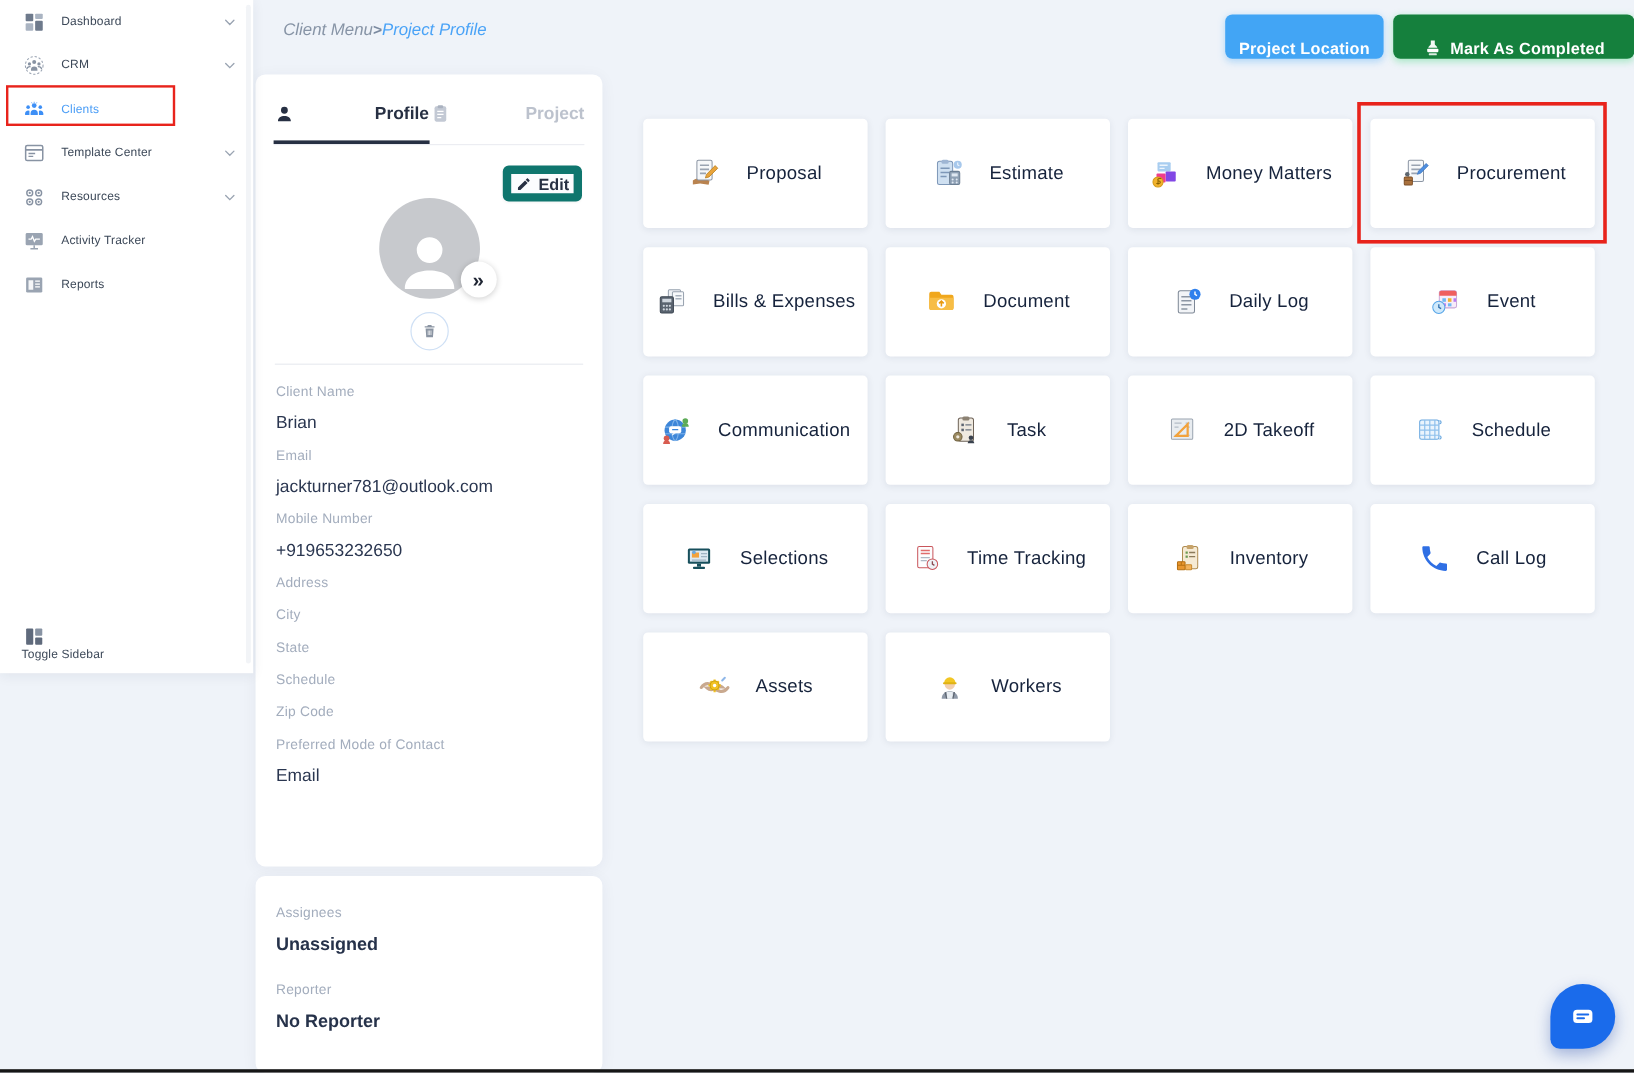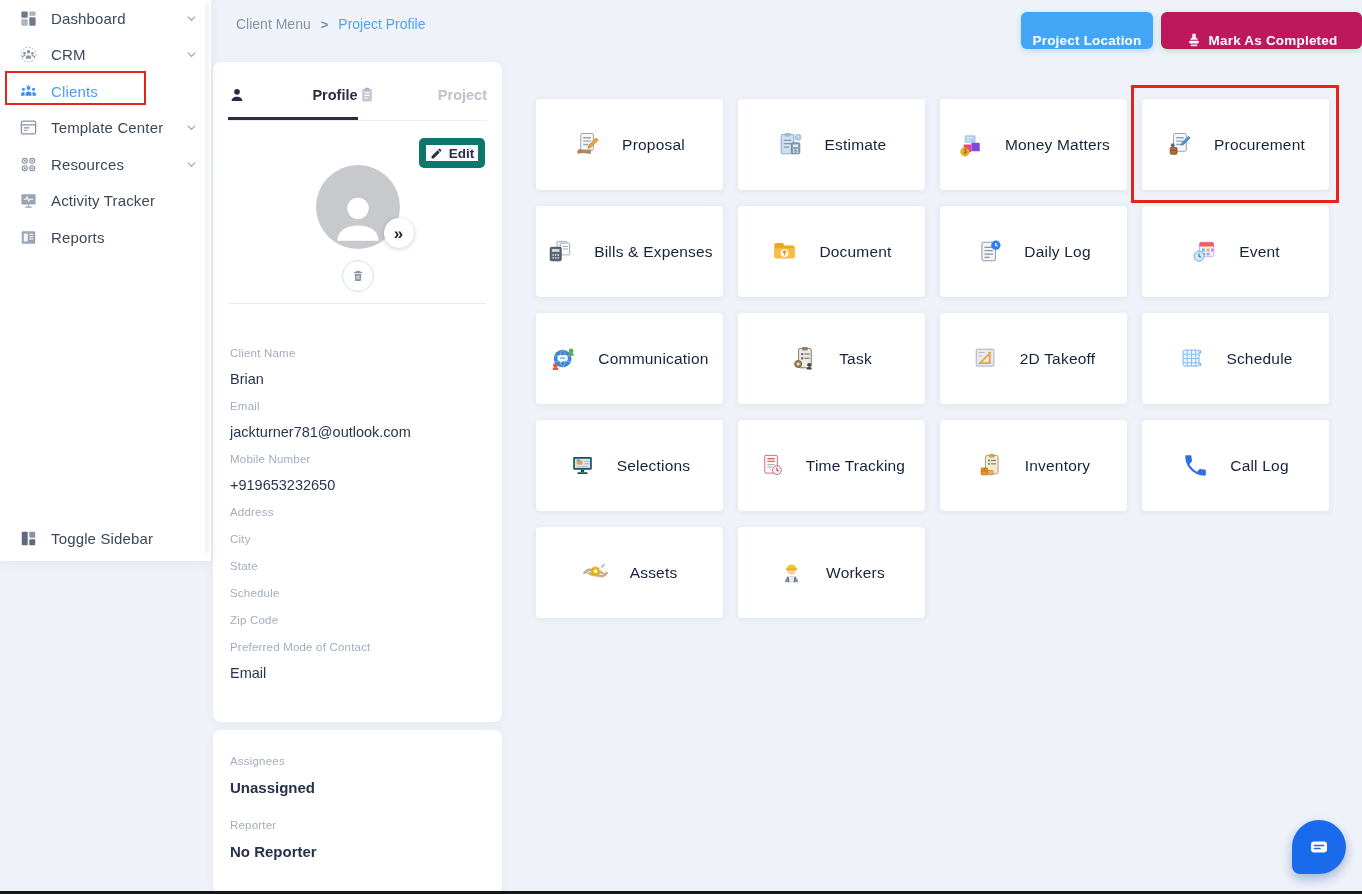--- a/index.html
+++ b/index.html
@@ -8,38 +8,38 @@
     background:#eff3f9;font-family:"Liberation Sans",sans-serif;
     -webkit-font-smoothing:antialiased;
   }
   
   .sidebar{position:absolute;left:0;top:0;width:211px;height:561px;background:#fff;
     box-shadow:0 2px 10px rgba(30,40,70,.07);z-index:3;}
   .sidebar::after{content:'';position:absolute;right:2px;top:4px;bottom:8px;width:4px;background:#f2f4f7;border-radius:2px;}
   .side-item{display:flex;align-items:center;height:36.5px;padding:0 12px 0 18px;cursor:pointer;position:relative;}
   .side-icon{width:20px;height:20px;margin-right:13px;display:flex;align-items:center;justify-content:center;flex:0 0 20px;}
   .side-icon svg{width:19px;height:19px;}
-  .side-label{font-size:15px;color:#3c4858;font-weight:500;letter-spacing:.15px;white-space:nowrap;}
+  .side-label{font-size:10px;color:#3c4858;font-weight:500;letter-spacing:.15px;white-space:nowrap;}
   .side-item.active .side-label{color:#4a9df6;}
   .chev{margin-left:auto;width:15px;height:15px;display:flex;}
   .chev svg{width:15px;height:15px;}
   .side-item.annotated::after{content:'';position:absolute;left:5px;top:-2px;width:141px;height:34px;
     border:2px solid #e8231c;box-sizing:border-box;pointer-events:none;}
-  .toggle-row{position:absolute;left:0;top:520px;width:100%;display:flex;align-items:center;height:36px;padding:0 12px 0 18px;box-sizing:border-box;cursor:pointer;}
-
-  
-  .breadcrumb{position:absolute;left:236px;top:16px;display:flex;align-items:center;gap:10px;font-size:14px;z-index:2;}
+  .toggle-row{position:absolute;left:0;top:520px;width:100%;display:flex;height:36px;padding:0 12px 0 18px;box-sizing:border-box;cursor:pointer;flex-direction:column;}
+
+  
+  .breadcrumb{position:absolute;left:236px;top:16px;display:flex;align-items:center;font-size:14px;z-index:2;font-style:italic;}
   .crumb-root{color:#8794a6;}
   .crumb-sep{color:#7b8aa0;font-weight:700;font-size:13px;}
   .crumb-current{color:#4aa3f7;}
   .btn{position:absolute;top:12px;height:37px;border:none;border-radius:6px;color:#fff;
     font-family:"Liberation Sans",sans-serif;font-size:13.5px;font-weight:700;letter-spacing:.2px;
     display:flex;align-items:flex-end;justify-content:center;gap:7px;cursor:pointer;z-index:2;}
   .btn-blue{left:1021px;width:132px;background:#42a5f5;box-shadow:0 2px 6px rgba(66,165,245,.35);}
-  .btn-green{left:1161px;width:201px;background:#be185d;box-shadow:0 2px 6px rgba(46,211,110,.35);}
+  .btn-green{left:1161px;width:201px;background:#15803d;box-shadow:0 2px 6px rgba(46,211,110,.35);}
   .btn-ico{width:16px;height:16px;display:flex;}
 
   
   .profile-panel{position:absolute;left:213px;top:62px;width:289px;height:660px;background:#fff;
     border-radius:8px;box-shadow:0 2px 12px rgba(30,40,70,.05);z-index:2;}
   .tabs{margin:0 15px;border-bottom:1px solid #ecedf2;display:flex;height:58px;}
   .tab{flex:1;display:flex;align-items:center;justify-content:space-between;gap:9px;padding-top:10px;
     font-size:14.5px;font-weight:600;color:#bcc2cd;border-bottom:3px solid transparent;cursor:pointer;box-sizing:border-box;}
   .tab.active{color:#273043;border-bottom-color:#273043;}
   .tab-ico{width:18px;height:18px;display:flex;}
@@ -50,21 +50,21 @@
   .avatar{position:absolute;left:50%;transform:translateX(-50%);top:103px;width:84px;height:84px;border-radius:50%;
     background:#c7c9cd;display:flex;align-items:flex-end;justify-content:center;overflow:visible;}
   .avatar svg{width:66px;height:66px;}
   .avatar-badge{position:absolute;right:-14px;bottom:1px;width:30px;height:30px;border-radius:50%;background:#fff;
     box-shadow:0 1px 5px rgba(0,0,0,.2);display:flex;align-items:center;justify-content:center;
     font-size:17px;font-weight:700;color:#1f2533;cursor:pointer;line-height:1;}
   .trash-btn{position:absolute;left:50%;transform:translateX(-50%);top:198px;width:32px;height:32px;border-radius:50%;
     border:1px solid #cfe0f5;background:#fff;display:flex;align-items:center;justify-content:center;cursor:pointer;}
   .trash-btn svg{width:14px;height:14px;}
   .divider{position:absolute;left:16px;right:16px;top:241px;height:1px;background:#e9ebf0;}
-  .fields{position:absolute;left:17px;right:14px;top:259px;margin-top:26px;}
+  .fields{position:absolute;left:17px;right:14px;top:259px;}
   .f-label{font-size:11.5px;color:#a3adbd;margin-bottom:12px;letter-spacing:.2px;}
   .f-value{font-size:14.5px;color:#2a3650;font-weight:500;margin-bottom:13px;word-break:break-all;}
   .field--empty .f-label{margin-bottom:15px;}
 
   
   .assign-panel{position:absolute;left:213px;top:730px;width:289px;height:164px;background:#fff;border-radius:8px;
     box-shadow:0 2px 12px rgba(30,40,70,.05);padding:25px 17px;box-sizing:border-box;z-index:2;}
   .assign-panel .f-value{font-size:15px;font-weight:700;color:#26324a;margin-bottom:23px;}
 
   

